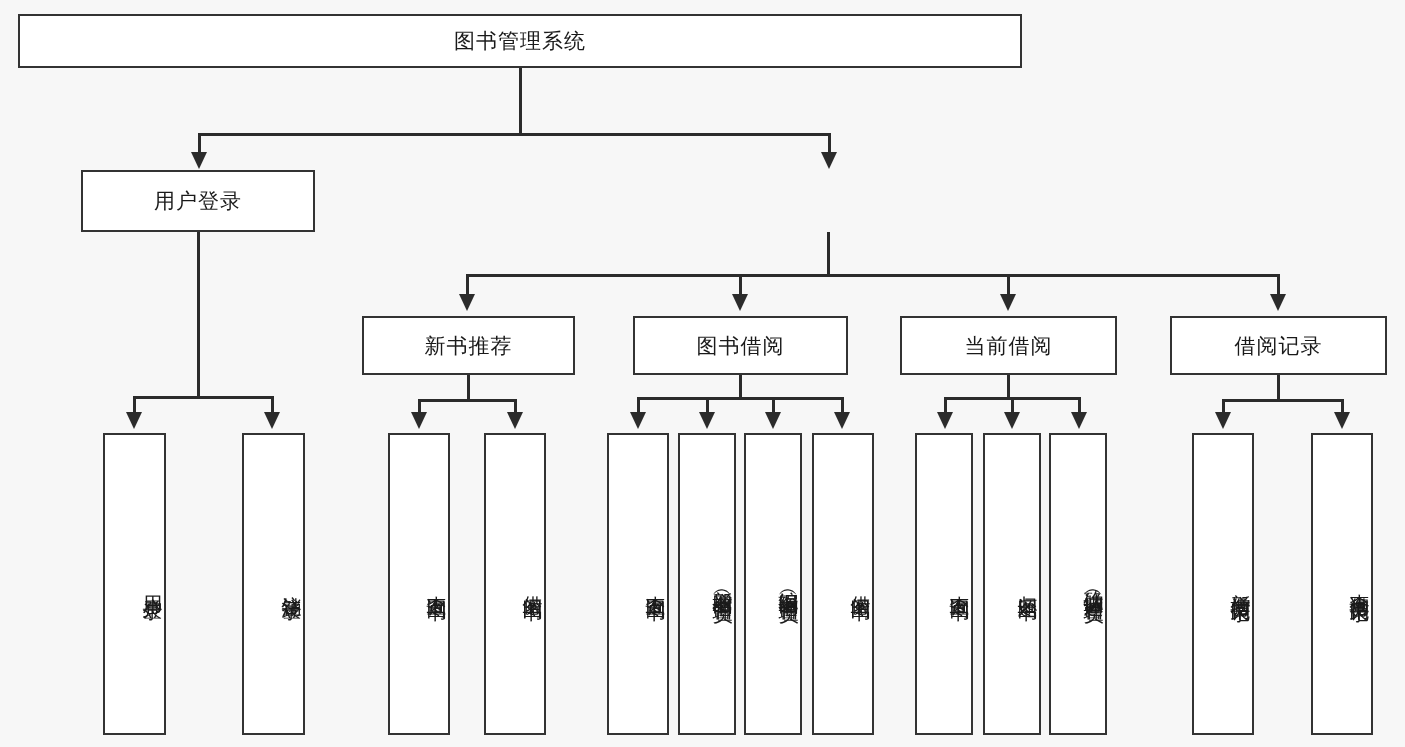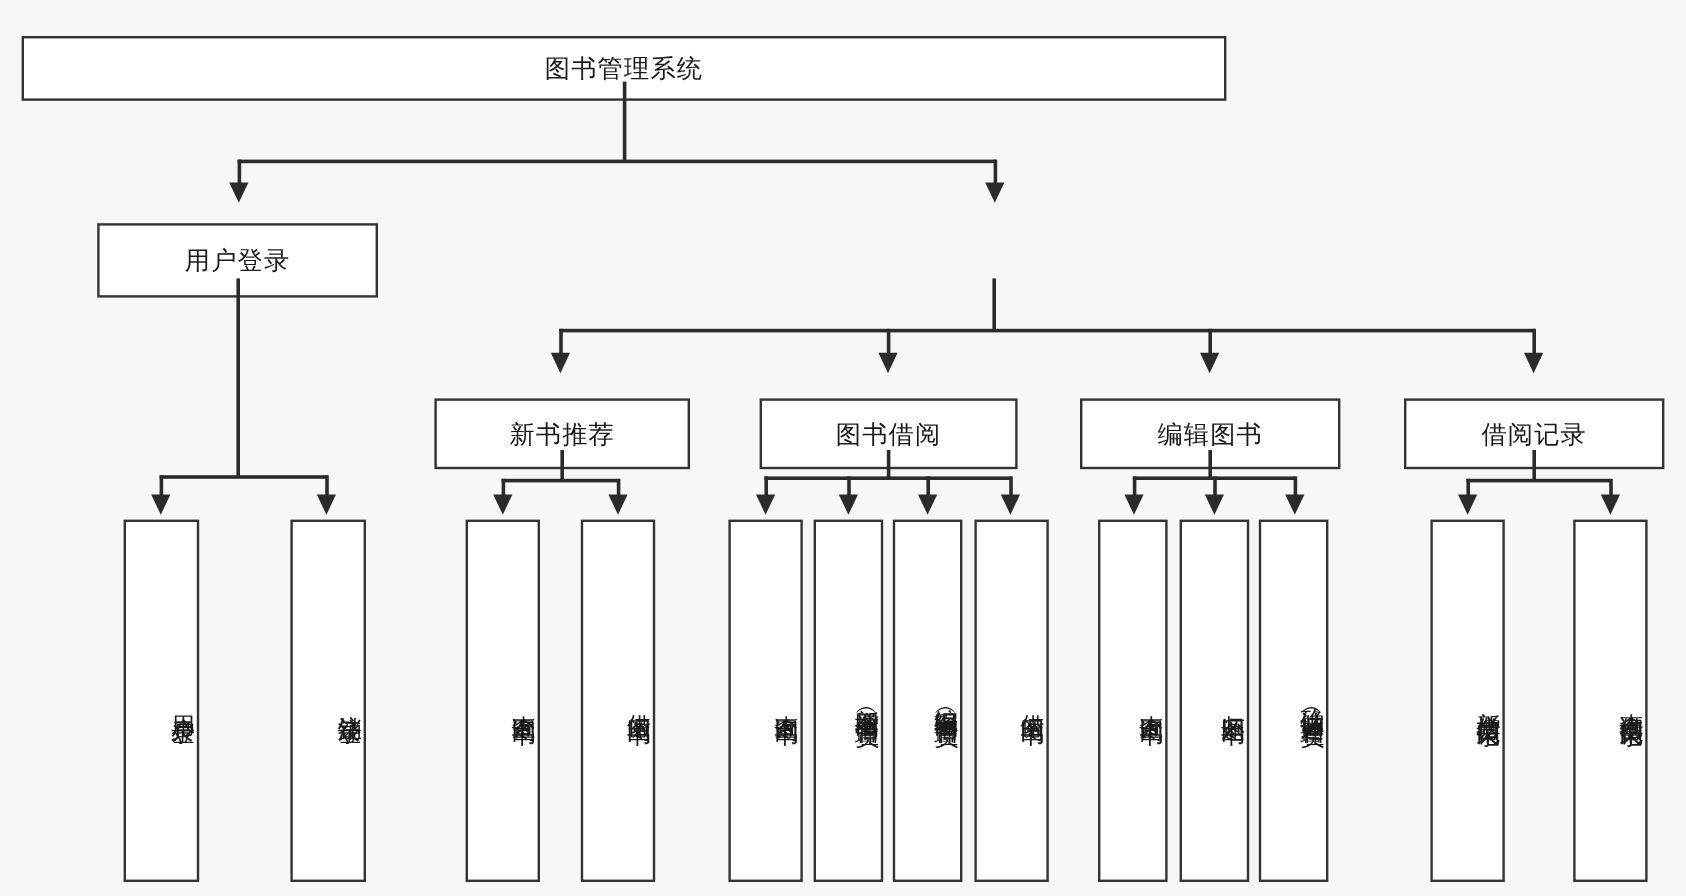--- a/index.html
+++ b/index.html
@@ -21,21 +21,20 @@
     background: #ffffff;
     border: 2.5px solid #333333;
     display: flex;
     align-items: center;
     justify-content: center;
     color: #1a1a1a;
   }
   .node.horiz {
     font-size: 21px;
     letter-spacing: 1px;
-    margin-top: 16px;
   }
   .node.vert {
     writing-mode: vertical-rl;
     text-orientation: upright;
     font-size: 20px;
     line-height: 1.18;
     letter-spacing: 2px;
     padding-top: 6px;
     padding-bottom: 6px;
     align-items: flex-start;
@@ -110,21 +109,21 @@
   <div class="edge v" style="left:1277px; top:274px; height:22px;"></div>
   <div class="arrow" style="left:1270px; top:294px;"></div>
 
   <div class="node horiz" style="left:362px; top:316px; width:213px; height:59px;">
     <span>新书推荐</span>
   </div>
   <div class="node horiz" style="left:633px; top:316px; width:215px; height:59px;">
     <span>图书借阅</span>
   </div>
   <div class="node horiz" style="left:900px; top:316px; width:217px; height:59px;">
-    <span>编辑图书</span>
+    <span>当前借阅</span>
   </div>
   <div class="node horiz" style="left:1170px; top:316px; width:217px; height:59px;">
     <span>借阅记录</span>
   </div>
 
   <div class="edge v" style="left:467px; top:375px; height:26px;"></div>
   <div class="edge h" style="left:418px; top:399px; width:98px;"></div>
   <div class="edge v" style="left:418px; top:399px; height:15px;"></div>
   <div class="arrow" style="left:411px; top:412px;"></div>
   <div class="edge v" style="left:514px; top:399px; height:15px;"></div>

